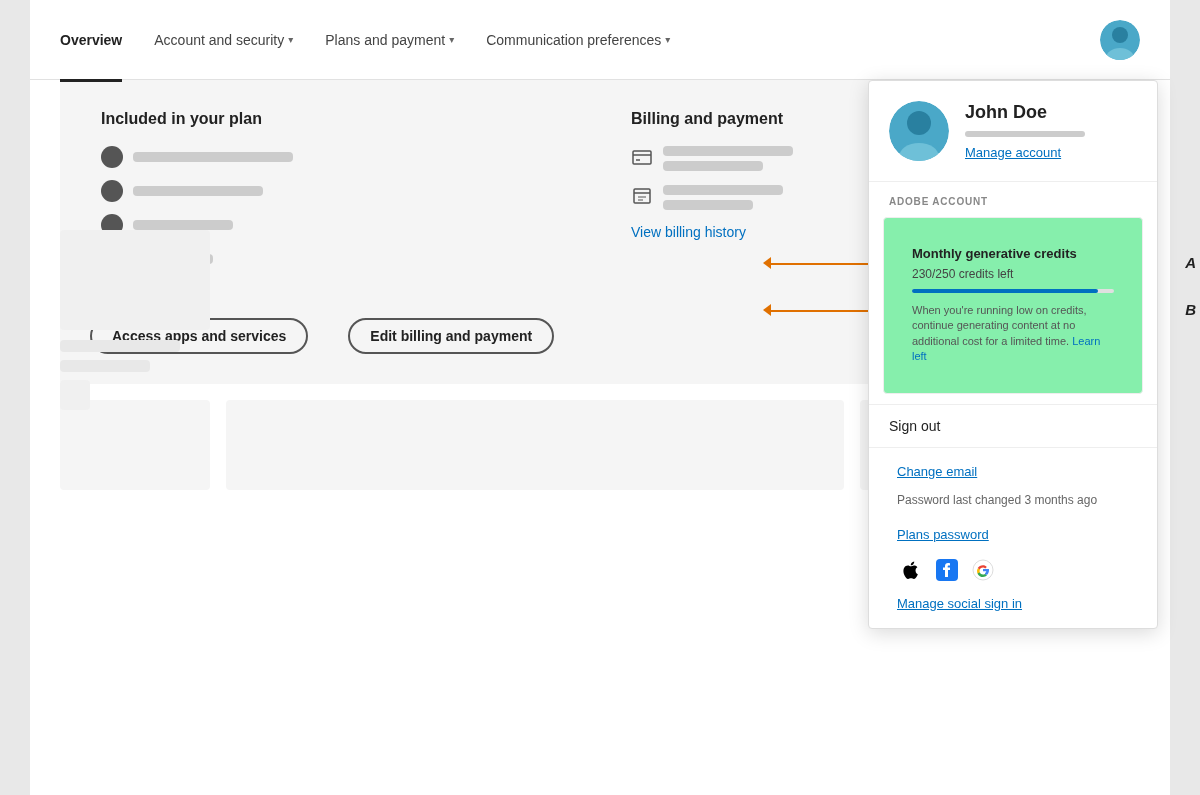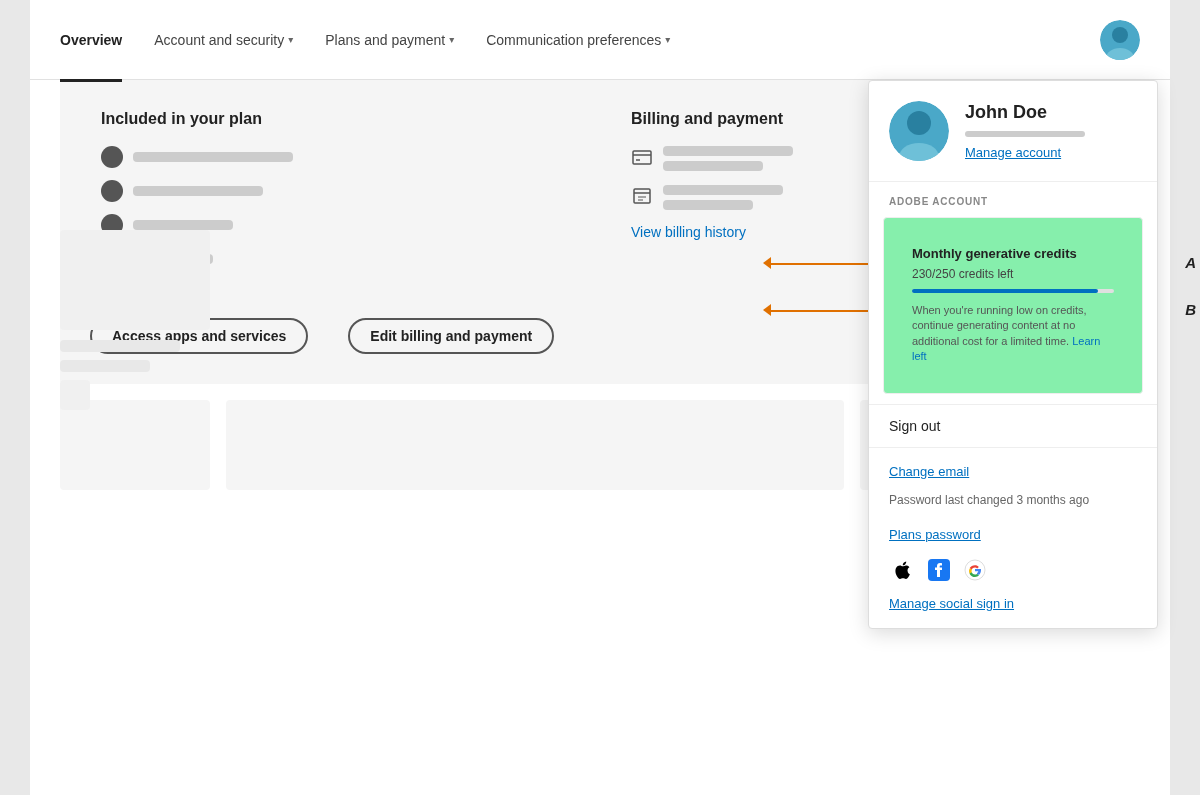--- a/index.html
+++ b/index.html
@@ -351,21 +351,21 @@
       border-top: 1px solid #eee;
     }
 
     .dropdown-signout {
       font-size: 14px;
       color: #222;
       cursor: pointer;
     }
 
     .dropdown-body-section {
-      padding: 16px 20px;
+      padding: 16px 28px;
       border-top: 1px solid #eee;
     }
 
     .dropdown-change-email {
       color: #0070c0;
       font-size: 13px;
       text-decoration: underline;
       cursor: pointer;
       margin-bottom: 14px;
       display: block;

